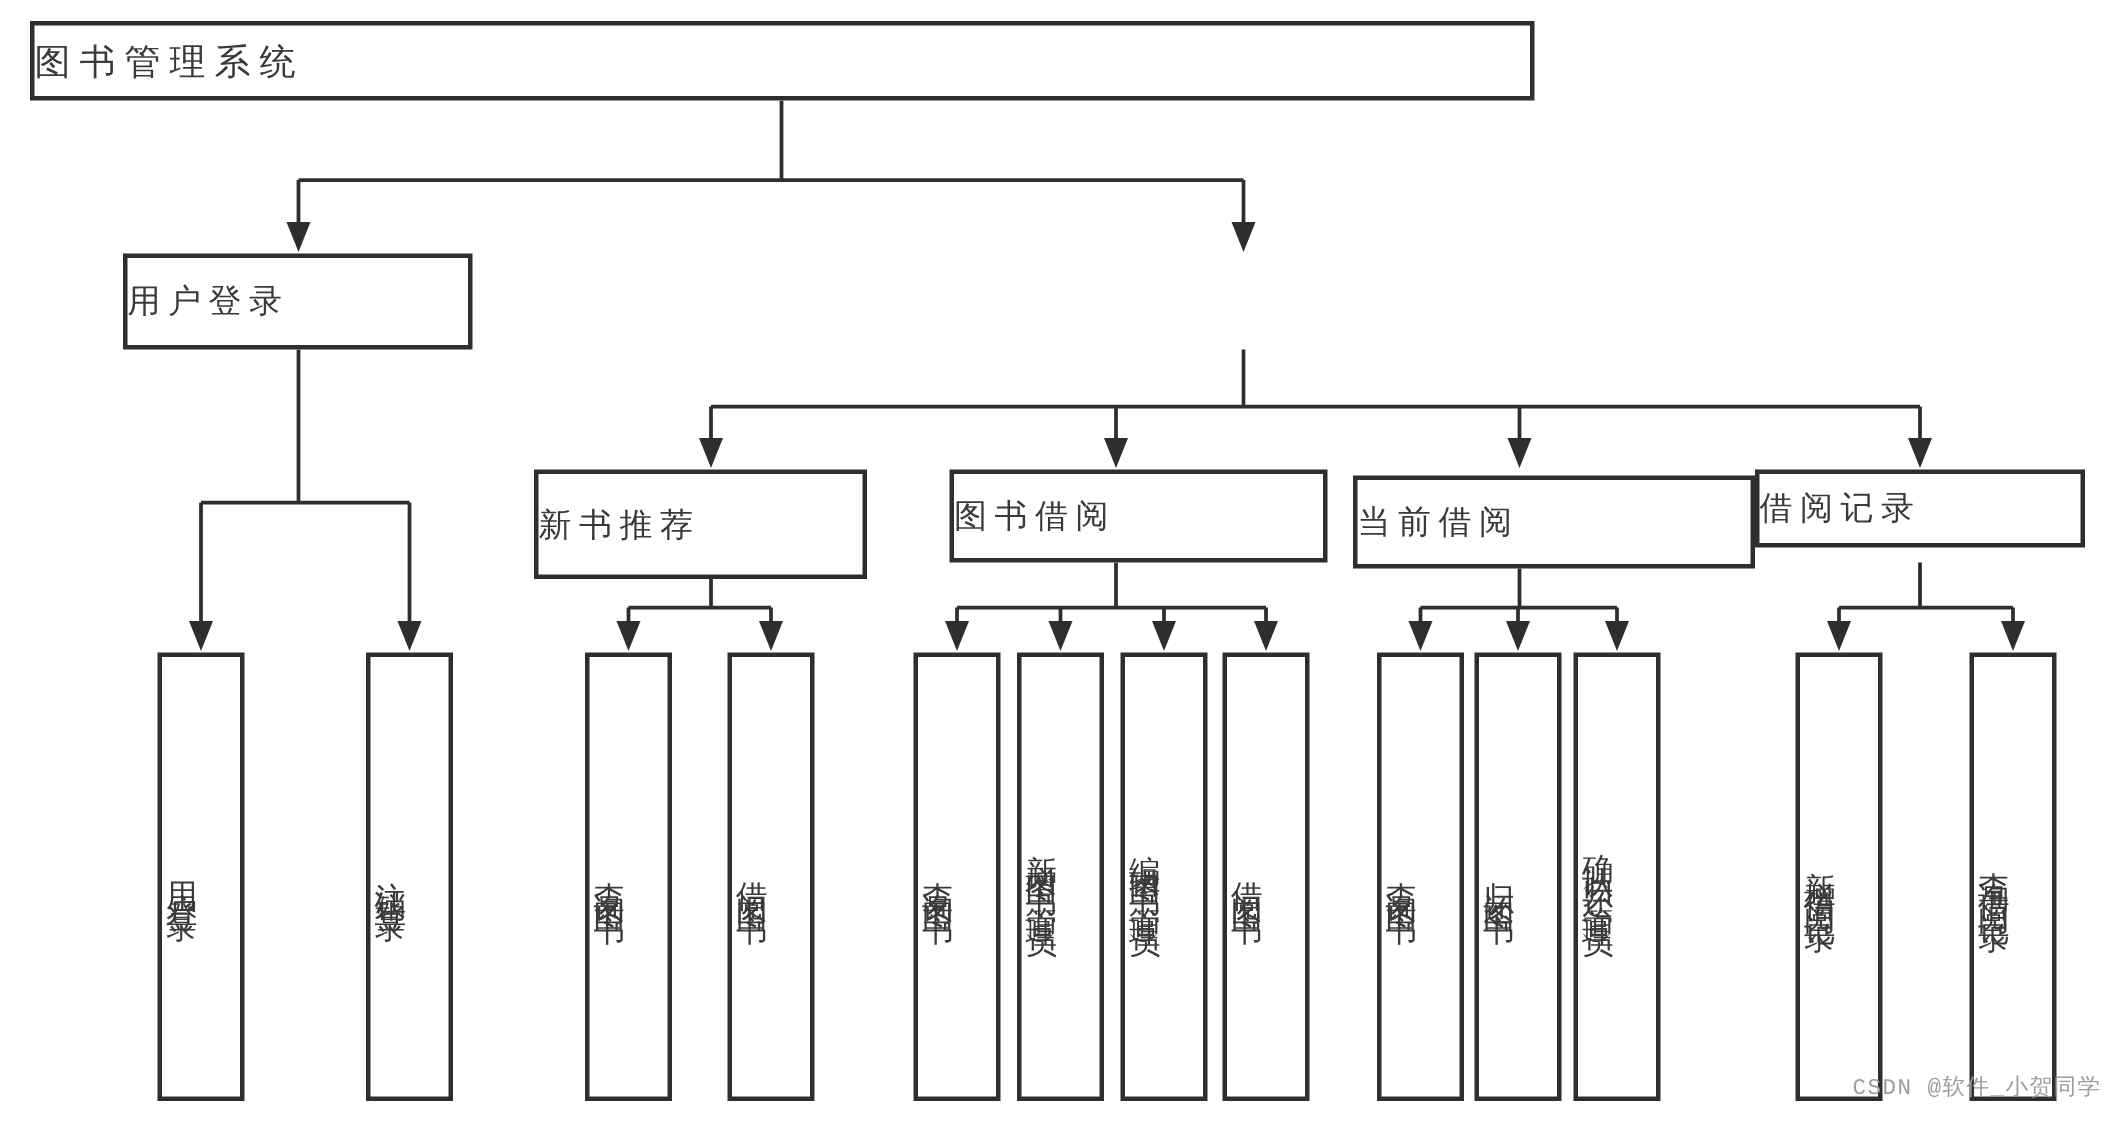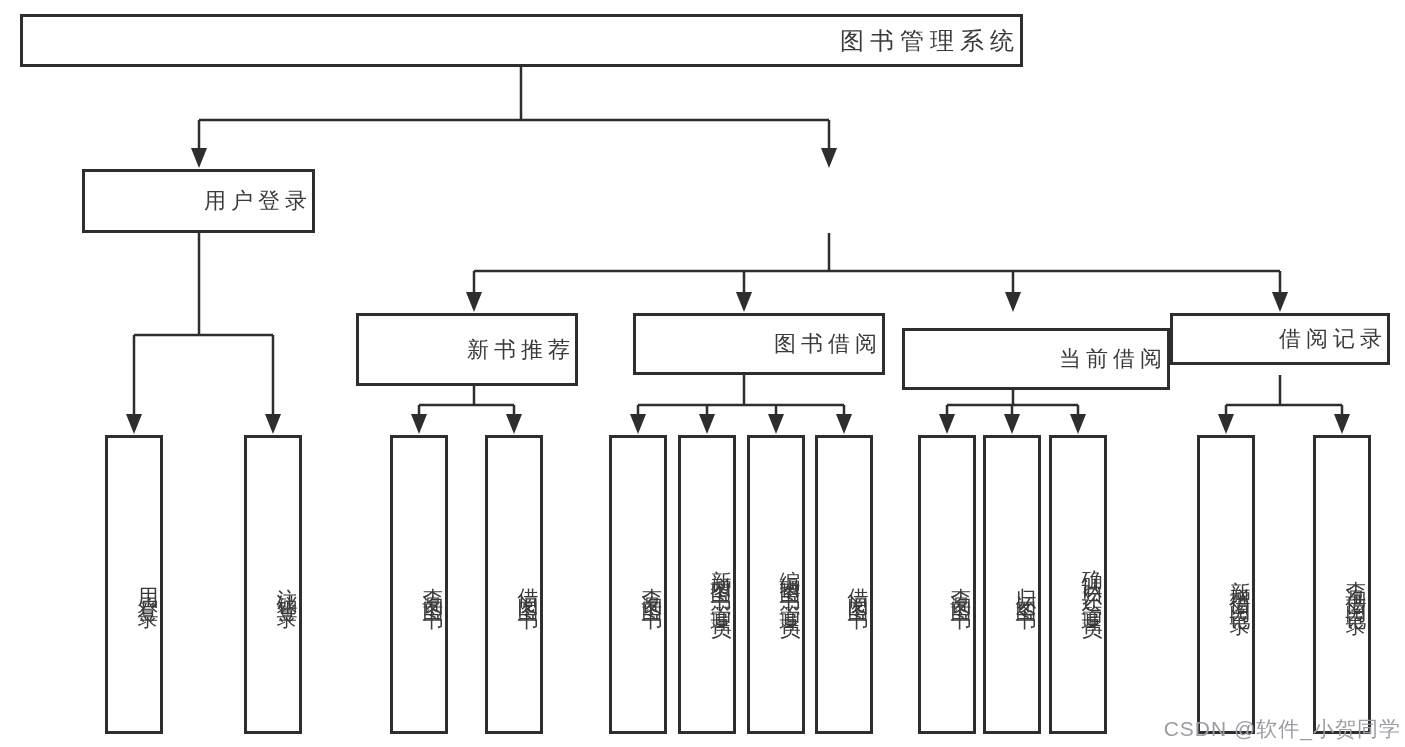--- a/index.html
+++ b/index.html
@@ -3,36 +3,36 @@
 <meta charset="utf-8">
 <style>
   html,body{margin:0;padding:0;background:#ffffff;}
   .canvas{
     position:relative;width:1405px;height:747px;background:var(--bg,#ffffff);
     font-family:"Liberation Sans","DejaVu Sans",sans-serif;overflow:hidden;
   }
   .node{
     position:absolute;box-sizing:border-box;background:#ffffff;
     border:3px solid var(--line,#2e2e2e);
-    display:flex;align-items:center;justify-content:flex-end;
+    display:flex;align-items:center;justify-content:flex-start;
     color:var(--text,#3a3a3a);
   }
   .h{font-size:22px;letter-spacing:5px;font-weight:400;}
   .root{font-size:24px;letter-spacing:6px;}
   .v span{
     writing-mode:vertical-rl;text-orientation:mixed;
     font-size:21px;letter-spacing:7px;line-height:1.15;white-space:nowrap;
     color:var(--text,#3a3a3a);
   }
   svg.wires{position:absolute;left:0;top:0;color:var(--line,#2e2e2e);}
   .wires .seg{stroke:currentColor;stroke-width:2.5;fill:none;}
   .wires .tri{fill:currentColor;stroke:none;}
   .watermark{
     position:absolute;right:4px;top:715px;z-index:5;white-space:nowrap;
-    font-size:21px;letter-spacing:1px;color:var(--wm,rgba(156,156,162,.95));
+    font-size:15px;letter-spacing:1px;color:var(--wm,rgba(156,156,162,.95));font-family:Liberation Mono, monospace;
   }
 </style>
 </head>
 <body>
 
 <div class="canvas" style="--line: #2e2e2e; --text: #3a3a3a; --bg: #ffffff; --wm: #9c9ca2;">
 
   <svg class="wires" width="1405" height="747" viewBox="0 0 1405 747">
 
     <g>
@@ -90,21 +90,21 @@
   <div class="node h" style="left:82px;top:169px;width:233px;height:64px">
     <span>用户登录</span>
   </div>
 
   <div class="node h" style="left:356px;top:313px;width:222px;height:73px">
     <span>新书推荐</span>
   </div>
   <div class="node h" style="left:633px;top:313px;width:252px;height:62px">
     <span>图书借阅</span>
   </div>
-  <div class="node h" style="left:902px;top:328px;width:268px;height:62px">
+  <div class="node h" style="left:902px;top:317px;width:268px;height:62px">
     <span>当前借阅</span>
   </div>
   <div class="node h" style="left:1170px;top:313px;width:220px;height:52px">
     <span>借阅记录</span>
   </div>
 
   <div class="node v" style="left:105px;top:435px;width:58px;height:299px">
     <span>用户登录</span>
   </div>
   <div class="node v" style="left:244px;top:435px;width:58px;height:299px">

